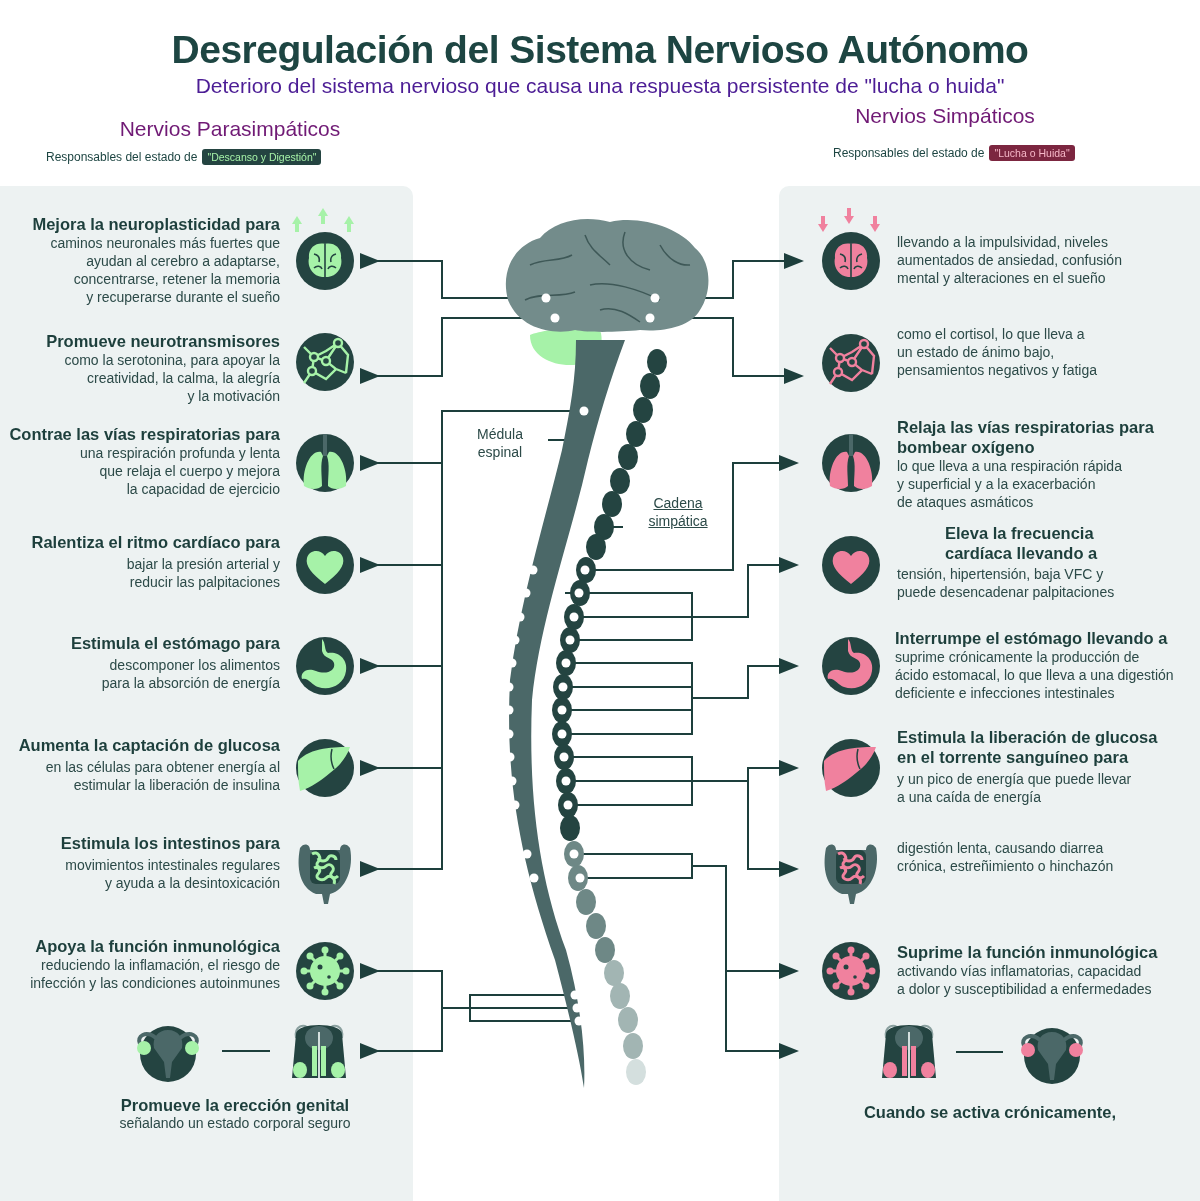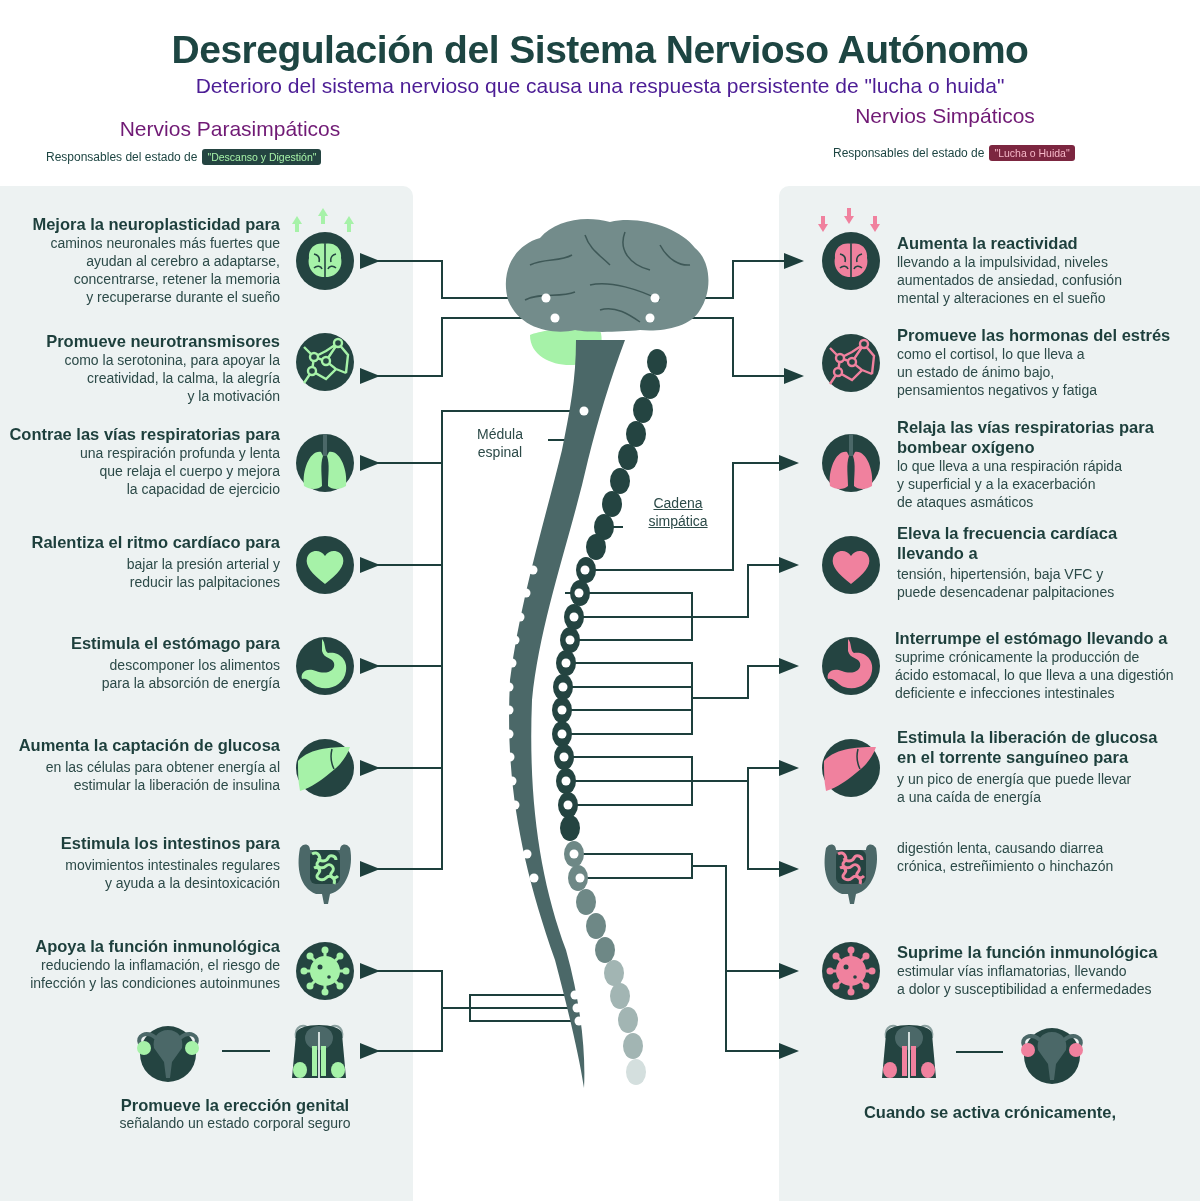--- a/index.html
+++ b/index.html
@@ -231,60 +231,58 @@
   <div class="h">Apoya la función inmunológica</div>
   <div>reduciendo la inflamación, el riesgo de</div>
   <div>infección y las condiciones autoinmunes</div>
 </div>
 <div class="bottom-cap" style="left:90px;top:1096px;width:290px;">
   <div class="h">Promueve la erección genital</div>
   <div>señalando un estado corporal seguro</div>
 </div>
 
 <div class="item r" style="top:233px;width:300px;">
-  <div class="h">Aumenta la reactividad</div>
   <div>llevando a la impulsividad, niveles</div>
   <div>aumentados de ansiedad, confusión</div>
   <div>mental y alteraciones en el sueño</div>
 </div>
 <div class="item r" style="top:325px;width:300px;">
-  <div class="h">Promueve las hormonas del estrés</div>
   <div>como el cortisol, lo que lleva a</div>
   <div>un estado de ánimo bajo,</div>
   <div>pensamientos negativos y fatiga</div>
 </div>
 <div class="item r" style="top:417px;width:280px;">
   <div class="h">Relaja las vías respiratorias para bombear oxígeno</div>
   <div>lo que lleva a una respiración rápida</div>
   <div>y superficial y a la exacerbación</div>
   <div>de ataques asmáticos</div>
 </div>
 <div class="item r" style="top:523px;width:240px;">
-  <div class="h" style="margin-bottom:2px;">Eleva la frecuencia cardíaca llevando a</div>
+  <div class="h" style="margin-bottom:2px;margin-left:48px;">Eleva la frecuencia cardíaca llevando a</div>
   <div>tensión, hipertensión, baja VFC y</div>
   <div>puede desencadenar palpitaciones</div>
 </div>
 <div class="item r" style="top:628px;left:895px;width:310px;">
   <div class="h">Interrumpe el estómago llevando a</div>
   <div>suprime crónicamente la producción de</div>
   <div style="white-space:nowrap;">ácido estomacal, lo que lleva a una digestión</div>
   <div>deficiente e infecciones intestinales</div>
 </div>
 <div class="item r" style="top:727px;width:280px;">
   <div class="h" style="margin-bottom:3px;">Estimula la liberación de glucosa en el torrente sanguíneo para</div>
   <div>y un pico de energía que puede llevar</div>
   <div>a una caída de energía</div>
 </div>
 <div class="item r" style="top:839px;width:300px;">
   <div>digestión lenta, causando diarrea</div>
   <div>crónica, estreñimiento o hinchazón</div>
 </div>
 <div class="item r" style="top:942px;width:300px;">
   <div class="h">Suprime la función inmunológica</div>
-  <div>estimular vías inflamatorias, llevando</div>
+  <div>activando vías inflamatorias, capacidad</div>
   <div>a dolor y susceptibilidad a enfermedades</div>
 </div>
 <div class="bottom-cap" style="left:790px;top:1103px;width:400px;">
   <div class="h">Cuando se activa crónicamente,</div>
 </div>
 
 <div id="icons">
     <div class="icon" style="left: 296px; top: 232px; width: 58px; height: 58px;"><svg width="58" height="58" viewBox="0 0 58 58">
         <circle cx="29" cy="29" r="29" fill="#244441"></circle>
         <path d="M29,12 C20,10 12,16 13,26 C11,34 16,44 26,45 L29,45 Z M29,12 C38,10 46,16 45,26 C47,34 42,44 32,45 L29,45 Z" fill="#a6f2a8"></path>

